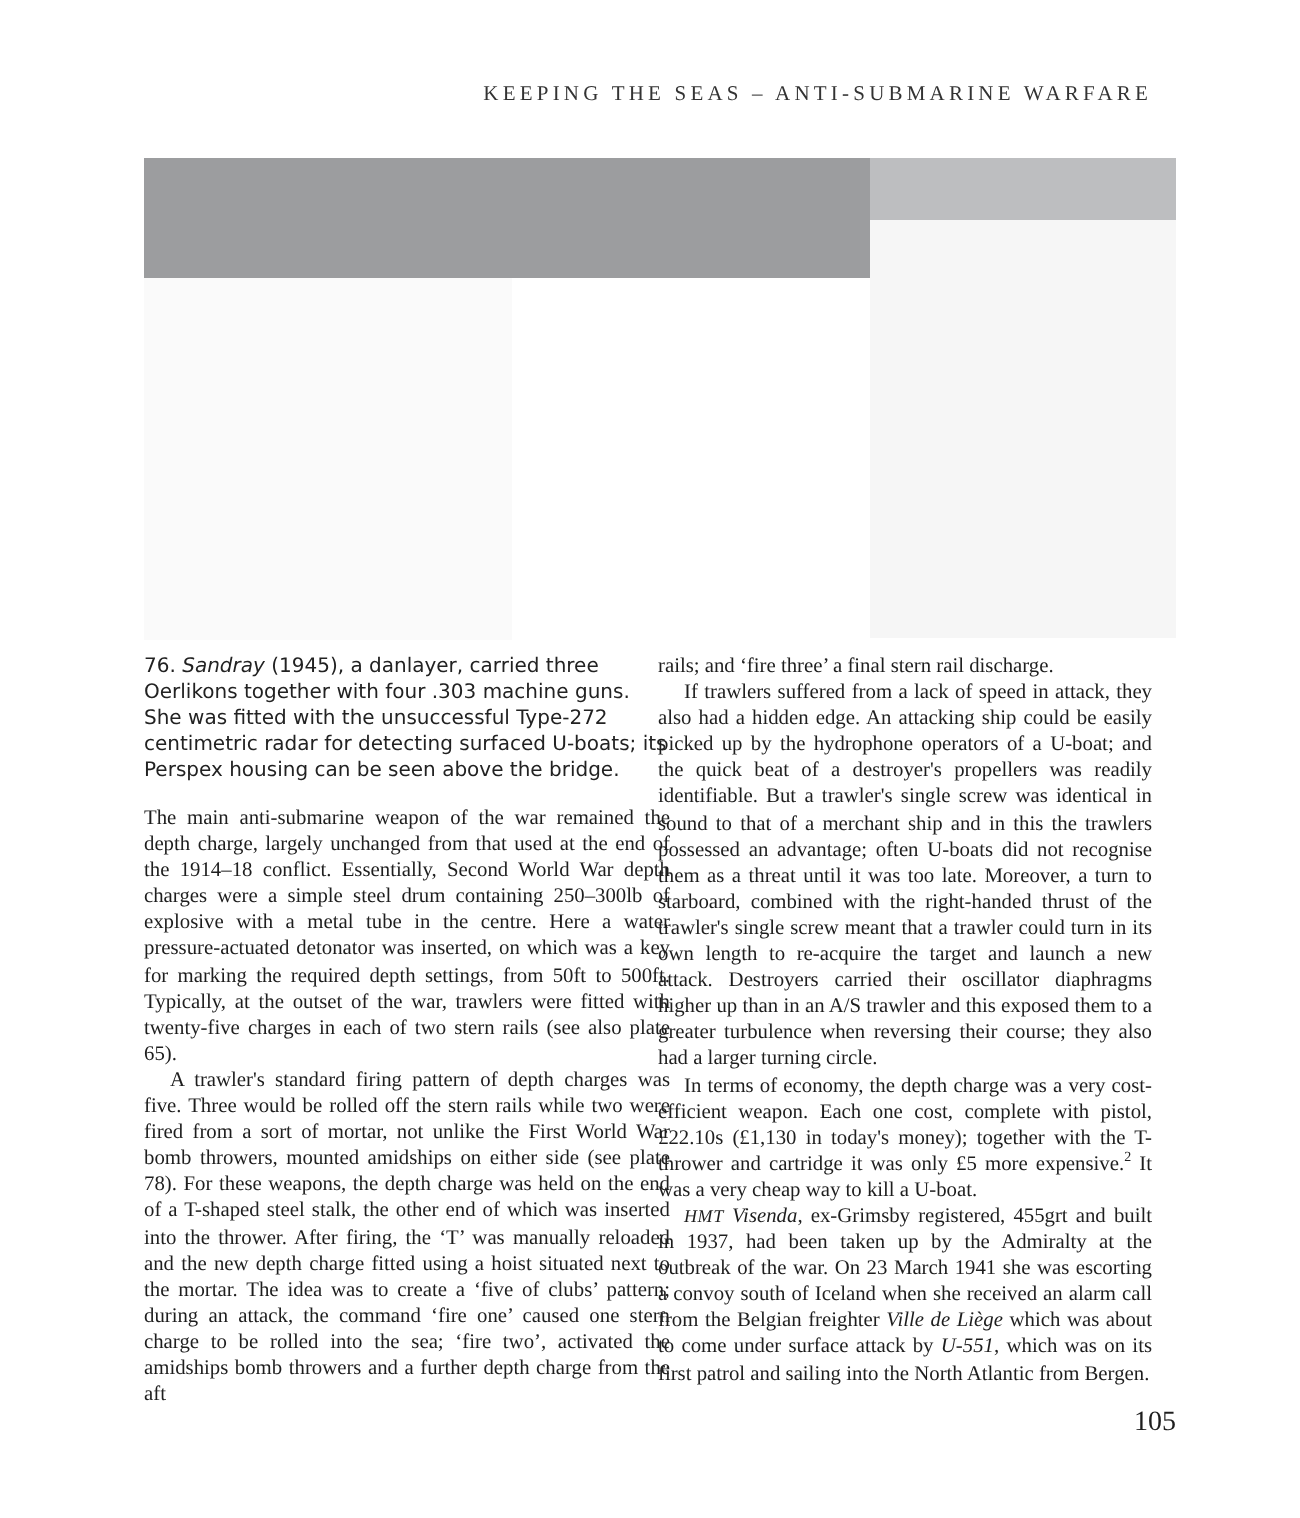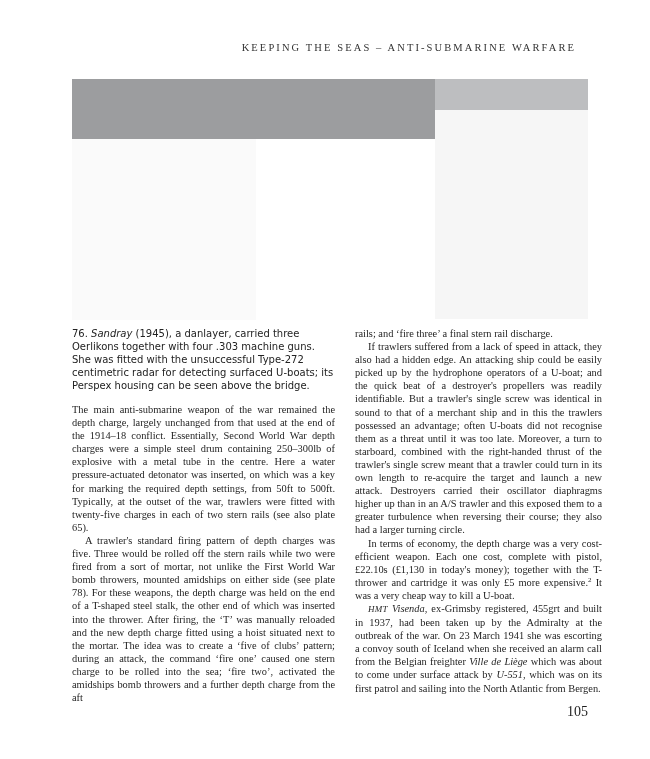--- a/index.html
+++ b/index.html
@@ -8,21 +8,21 @@
     position:absolute; top:42px; left:238px; width:338px; text-align:right;
     font-family:Liberation Serif, serif; font-size:10.5px; letter-spacing:2.1px; color:#333;
   }
   .plate { position:absolute; left:72px; top:79px; width:516px; height:241px; background:#ffffff; }
   .plate .band-dark { position:absolute; left:0; top:0; width:363px; height:60px; background:#9c9d9f; }
   .plate .band-light { position:absolute; left:363px; top:0; width:153px; height:31px; background:#bdbec0; }
   .plate .panel-left { position:absolute; left:0; top:60px; width:184px; height:181px; background:#fafafa; }
   .plate .panel-right { position:absolute; left:363px; top:31px; width:153px; height:209px; background:#f6f6f6; }
   .col { position:absolute; width:263px; font-family:"Liberation Serif", serif; font-size:10.4px; line-height:13.1px; text-align:justify; }
   .col-left { left:72px; top:327px; }
-  .col-right { left:355px; top:327px; width:247px; }
+  .col-right { left:329px; top:327px; width:247px; }
   .caption { font-family:"DejaVu Sans", sans-serif; font-size:10px; line-height:13px; color:#222; text-align:left; margin:0 0 11px 0; }
   .caption i { font-style:italic; }
   p { margin:0; }
   p.indent { text-indent:13px; }
   h2 { font-family:"Liberation Serif", serif; font-weight:bold; font-size:12.3px; margin:11px 0 1px 0; line-height:14px; }
   .sc { font-variant:small-caps; font-size:9px; letter-spacing:0.3px;font-style:italic; }
   sup { font-size:7px; line-height:0; }
   .folio { position:absolute; top:704px; left:540px; width:48px; text-align:right; font-family:"Liberation Serif", serif; font-size:14px; }
 </style>
 </head>

